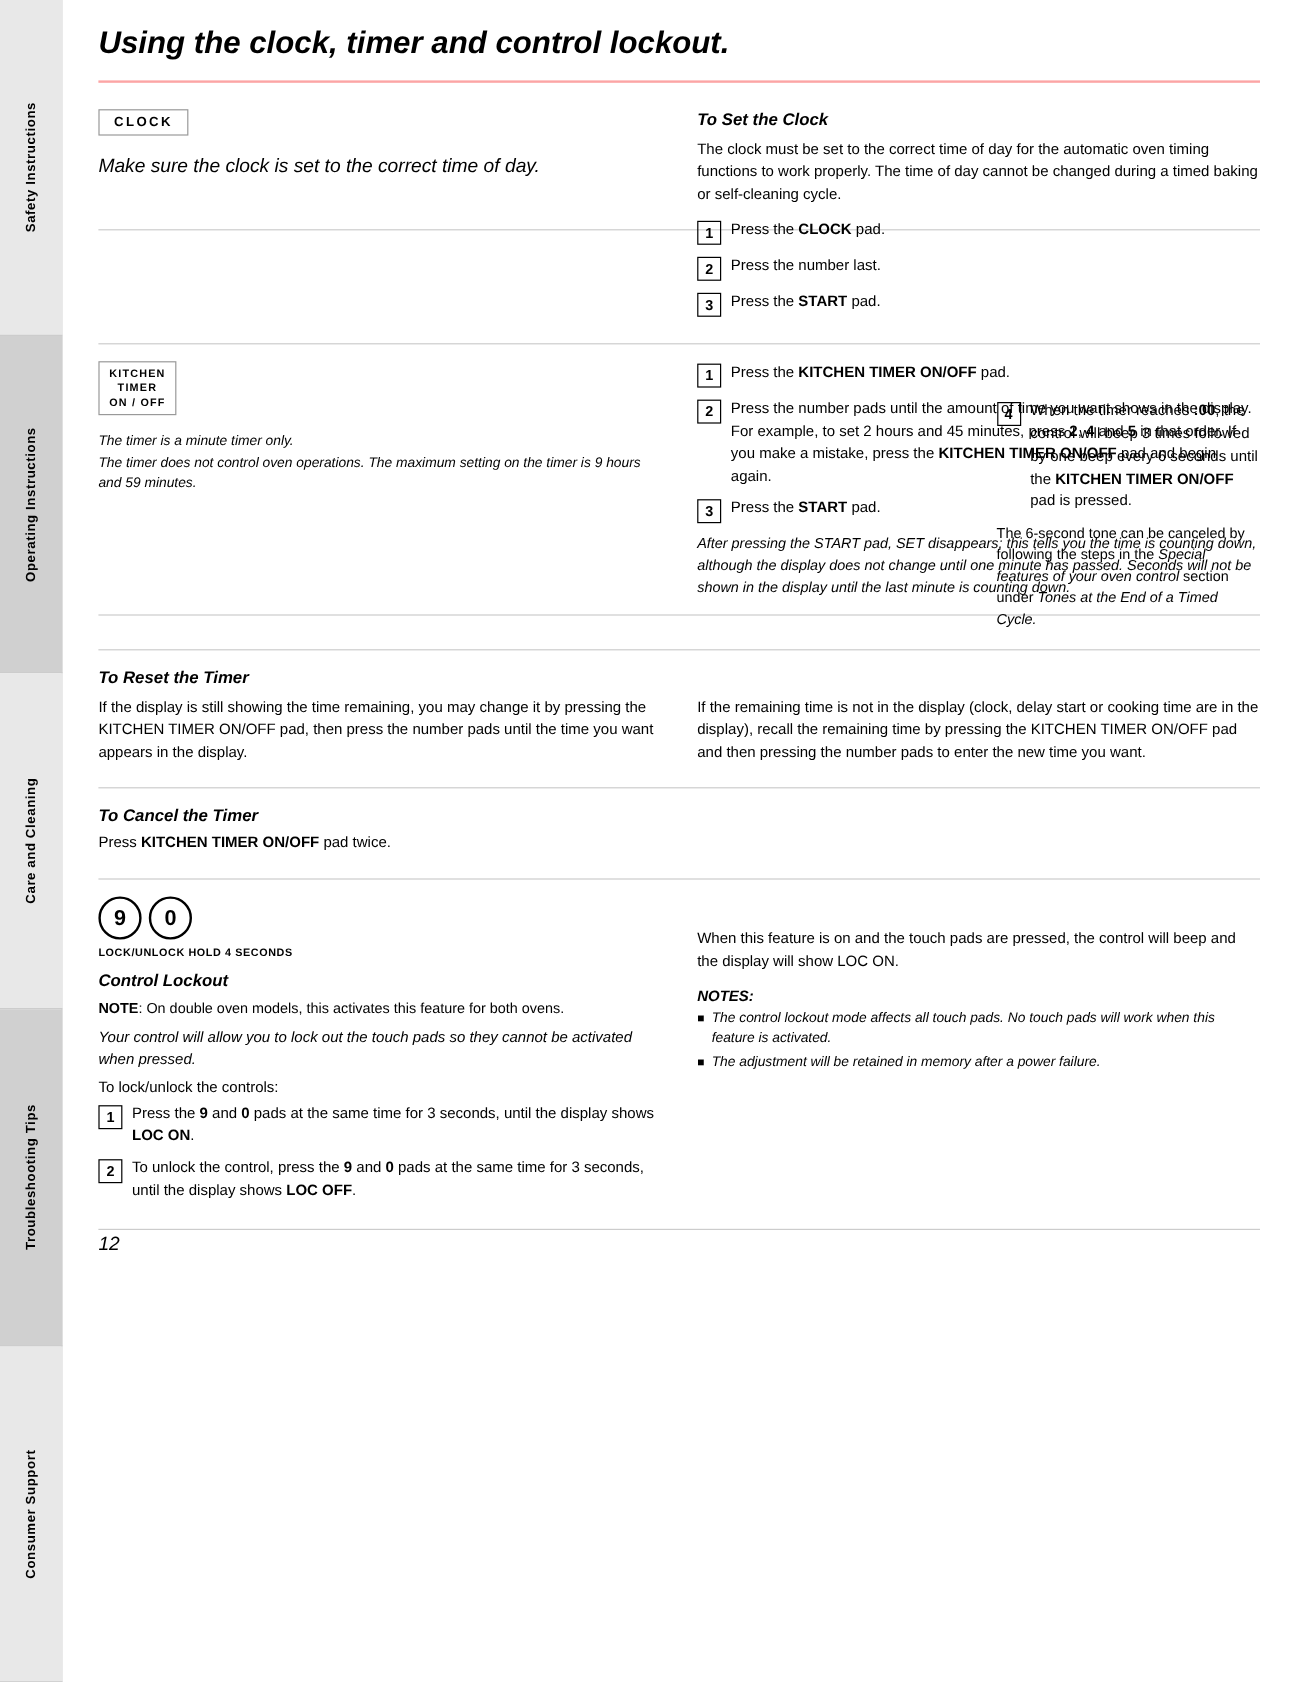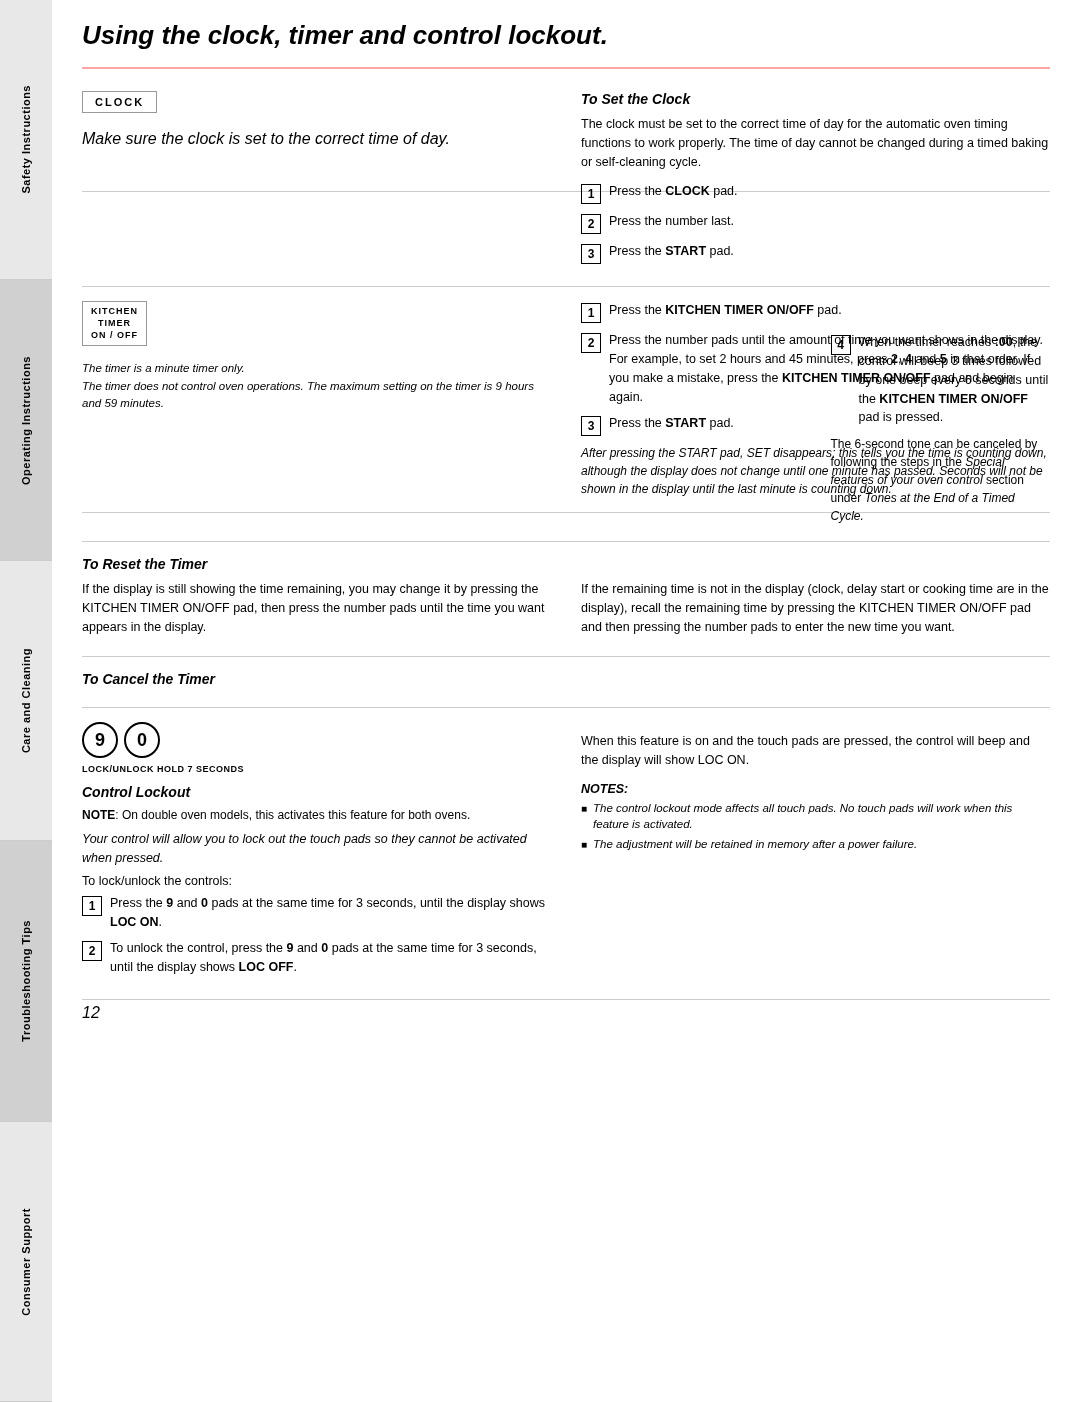--- a/index.html
+++ b/index.html
@@ -322,51 +322,52 @@
       <div class="section-heading">To Reset the Timer</div>
       <div class="section-text">If the display is still showing the time remaining, you may change it by pressing the KITCHEN TIMER ON/OFF pad, then press the number pads until the time you want appears in the display.</div>
     </div>
     <div>
       <div class="section-text" style="margin-top:24px;">If the remaining time is not in the display (clock, delay start or cooking time are in the display), recall the remaining time by pressing the KITCHEN TIMER ON/OFF pad and then pressing the number pads to enter the new time you want.</div>
     </div>
   </div>
 
   <div class="section-full">
     <div class="section-full-heading">To Cancel the Timer</div>
+    <div class="section-text">Press <strong>KITCHEN TIMER ON/OFF</strong> pad twice.</div>
   </div>
 
   <div style="display:grid; grid-template-columns: 1fr 1fr; gap: 10px 30px; padding: 14px 0; border-bottom:1px solid #ccc;">
     <div>
 
       <div style="display:flex; flex-direction:column; align-items:flex-start; margin-bottom:10px;">
         <div class="pad-container">
           <div class="pad">9</div>
           <div class="pad">0</div>
         </div>
-        <div class="pad-label">LOCK/UNLOCK HOLD 7 SECONDS</div>
+        <div class="pad-label">LOCK/UNLOCK HOLD 4 SECONDS</div>
       </div>
 
       <div class="section-heading">Control Lockout</div>
       <div style="font-size:12px; margin-bottom:8px;"><strong>NOTE</strong>: On double oven models, this activates this feature for both ovens.</div>
       <div style="font-style:italic; font-size:12.5px; line-height:1.5; margin-bottom:6px;">Your control will allow you to lock out the touch pads so they cannot be activated when pressed.</div>
       <div style="font-size:12.5px; margin-bottom:6px;">To lock/unlock the controls:</div>
 
       <div class="step">
         <div class="step-num">1</div>
         <div class="step-text">Press the <strong>9</strong> and <strong>0</strong> pads at the same time for 3 seconds, until the display shows <strong>LOC ON</strong>.</div>
       </div>
 
       <div class="step">
         <div class="step-num">2</div>
         <div class="step-text">To unlock the control, press the <strong>9</strong> and <strong>0</strong> pads at the same time for 3 seconds, until the display shows <strong>LOC OFF</strong>.</div>
       </div>
     </div>
 
     <div>
-      <div class="section-text" style="margin-top:10px;">When this feature is on and the touch pads are pressed, the control will beep and the display will show LOC ON.</div>
+      <div class="section-text" style="margin-top:26px;">When this feature is on and the touch pads are pressed, the control will beep and the display will show LOC ON.</div>
       <div class="notes-heading" style="margin-top:12px;">NOTES:</div>
       <div class="note-item">
         <span class="note-bullet">■</span>
         <span>The control lockout mode affects all touch pads. No touch pads will work when this feature is activated.</span>
       </div>
       <div class="note-item">
         <span class="note-bullet">■</span>
         <span>The adjustment will be retained in memory after a power failure.</span>
       </div>
     </div>

